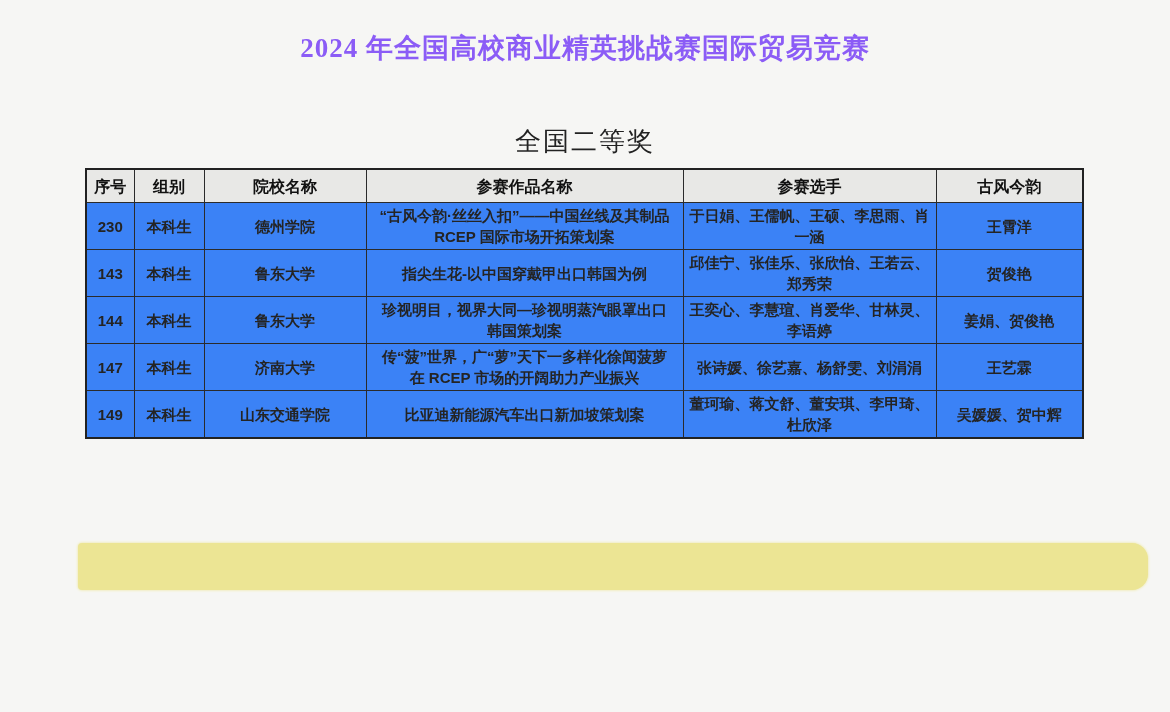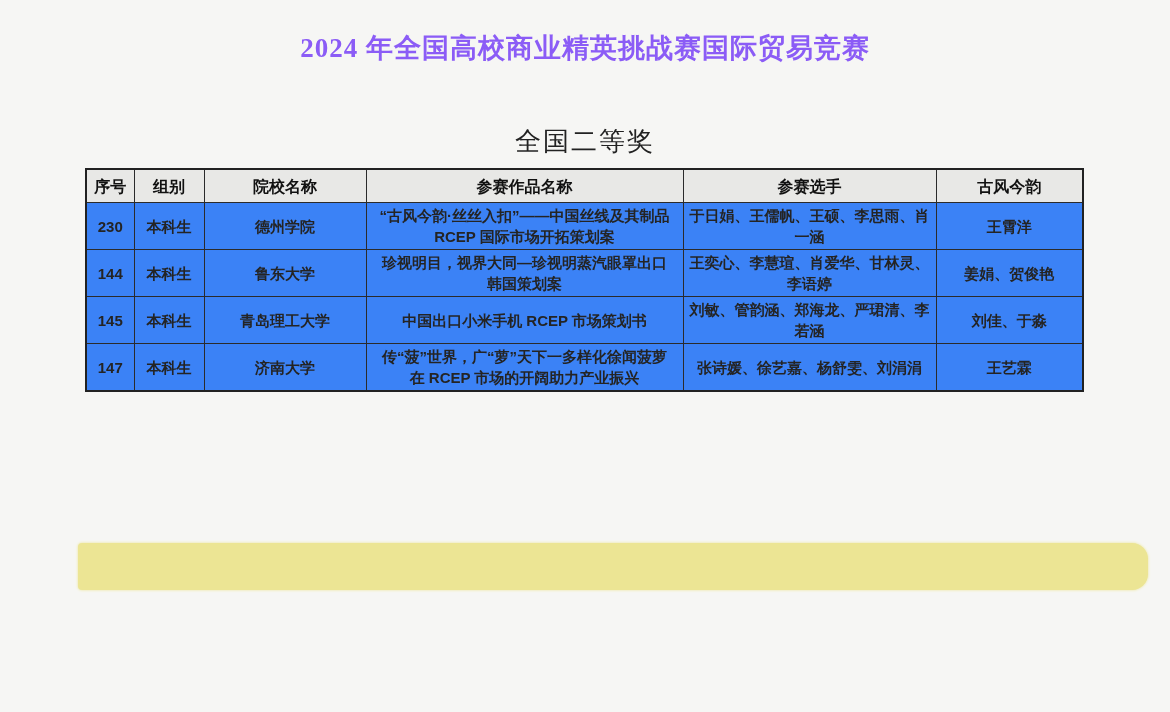--- a/index.html
+++ b/index.html
@@ -87,42 +87,50 @@
     </thead>
     <tbody>
       <tr style="height:44px">
         <td>230</td>
         <td>本科生</td>
         <td>德州学院</td>
         <td class="work">“古风今韵·丝丝入扣”——中国丝线及其制品 RCEP 国际市场开拓策划案</td>
         <td>于日娟、王儒帆、王硕、李思雨、肖一涵</td>
         <td>王霄洋</td>
       </tr>
+      <tr style="height:42px">
+        <td>143</td>
+        <td>本科生</td>
+        <td>鲁东大学</td>
+        <td class="work">指尖生花-以中国穿戴甲出口韩国为例</td>
+        <td>邱佳宁、张佳乐、张欣怡、王若云、郑秀荣</td>
+        <td>贺俊艳</td>
+      </tr>
       <tr style="height:44px">
         <td>144</td>
         <td>本科生</td>
         <td>鲁东大学</td>
         <td class="work">珍视明目，视界大同—珍视明蒸汽眼罩出口韩国策划案</td>
         <td>王奕心、李慧瑄、肖爱华、甘林灵、李语婷</td>
         <td>姜娟、贺俊艳</td>
-      </tr>
-      <tr style="height:40px">
-        <td>145</td>
-        <td>本科生</td>
-        <td>青岛理工大学</td>
-        <td class="work">中国出口小米手机 RCEP 市场策划书</td>
-        <td>刘敏、管韵涵、郑海龙、严珺清、李若涵</td>
-        <td>刘佳、于淼</td>
       </tr>
       <tr style="height:46px">
         <td>147</td>
         <td>本科生</td>
         <td>济南大学</td>
         <td class="work">传“菠”世界，广“萝”天下一多样化徐闻菠萝在 RCEP 市场的开阔助力产业振兴</td>
         <td>张诗媛、徐艺嘉、杨舒雯、刘涓涓</td>
         <td>王艺霖</td>
       </tr>
+      <tr style="height:42px">
+        <td>149</td>
+        <td>本科生</td>
+        <td>山东交通学院</td>
+        <td class="work">比亚迪新能源汽车出口新加坡策划案</td>
+        <td>董珂瑜、蒋文舒、董安琪、李甲琦、杜欣泽</td>
+        <td>吴媛媛、贺中辉</td>
+      </tr>
     </tbody>
   </table>
 
   <div class="hl-stroke"></div>
 
 </div>
 
 </body></html>

